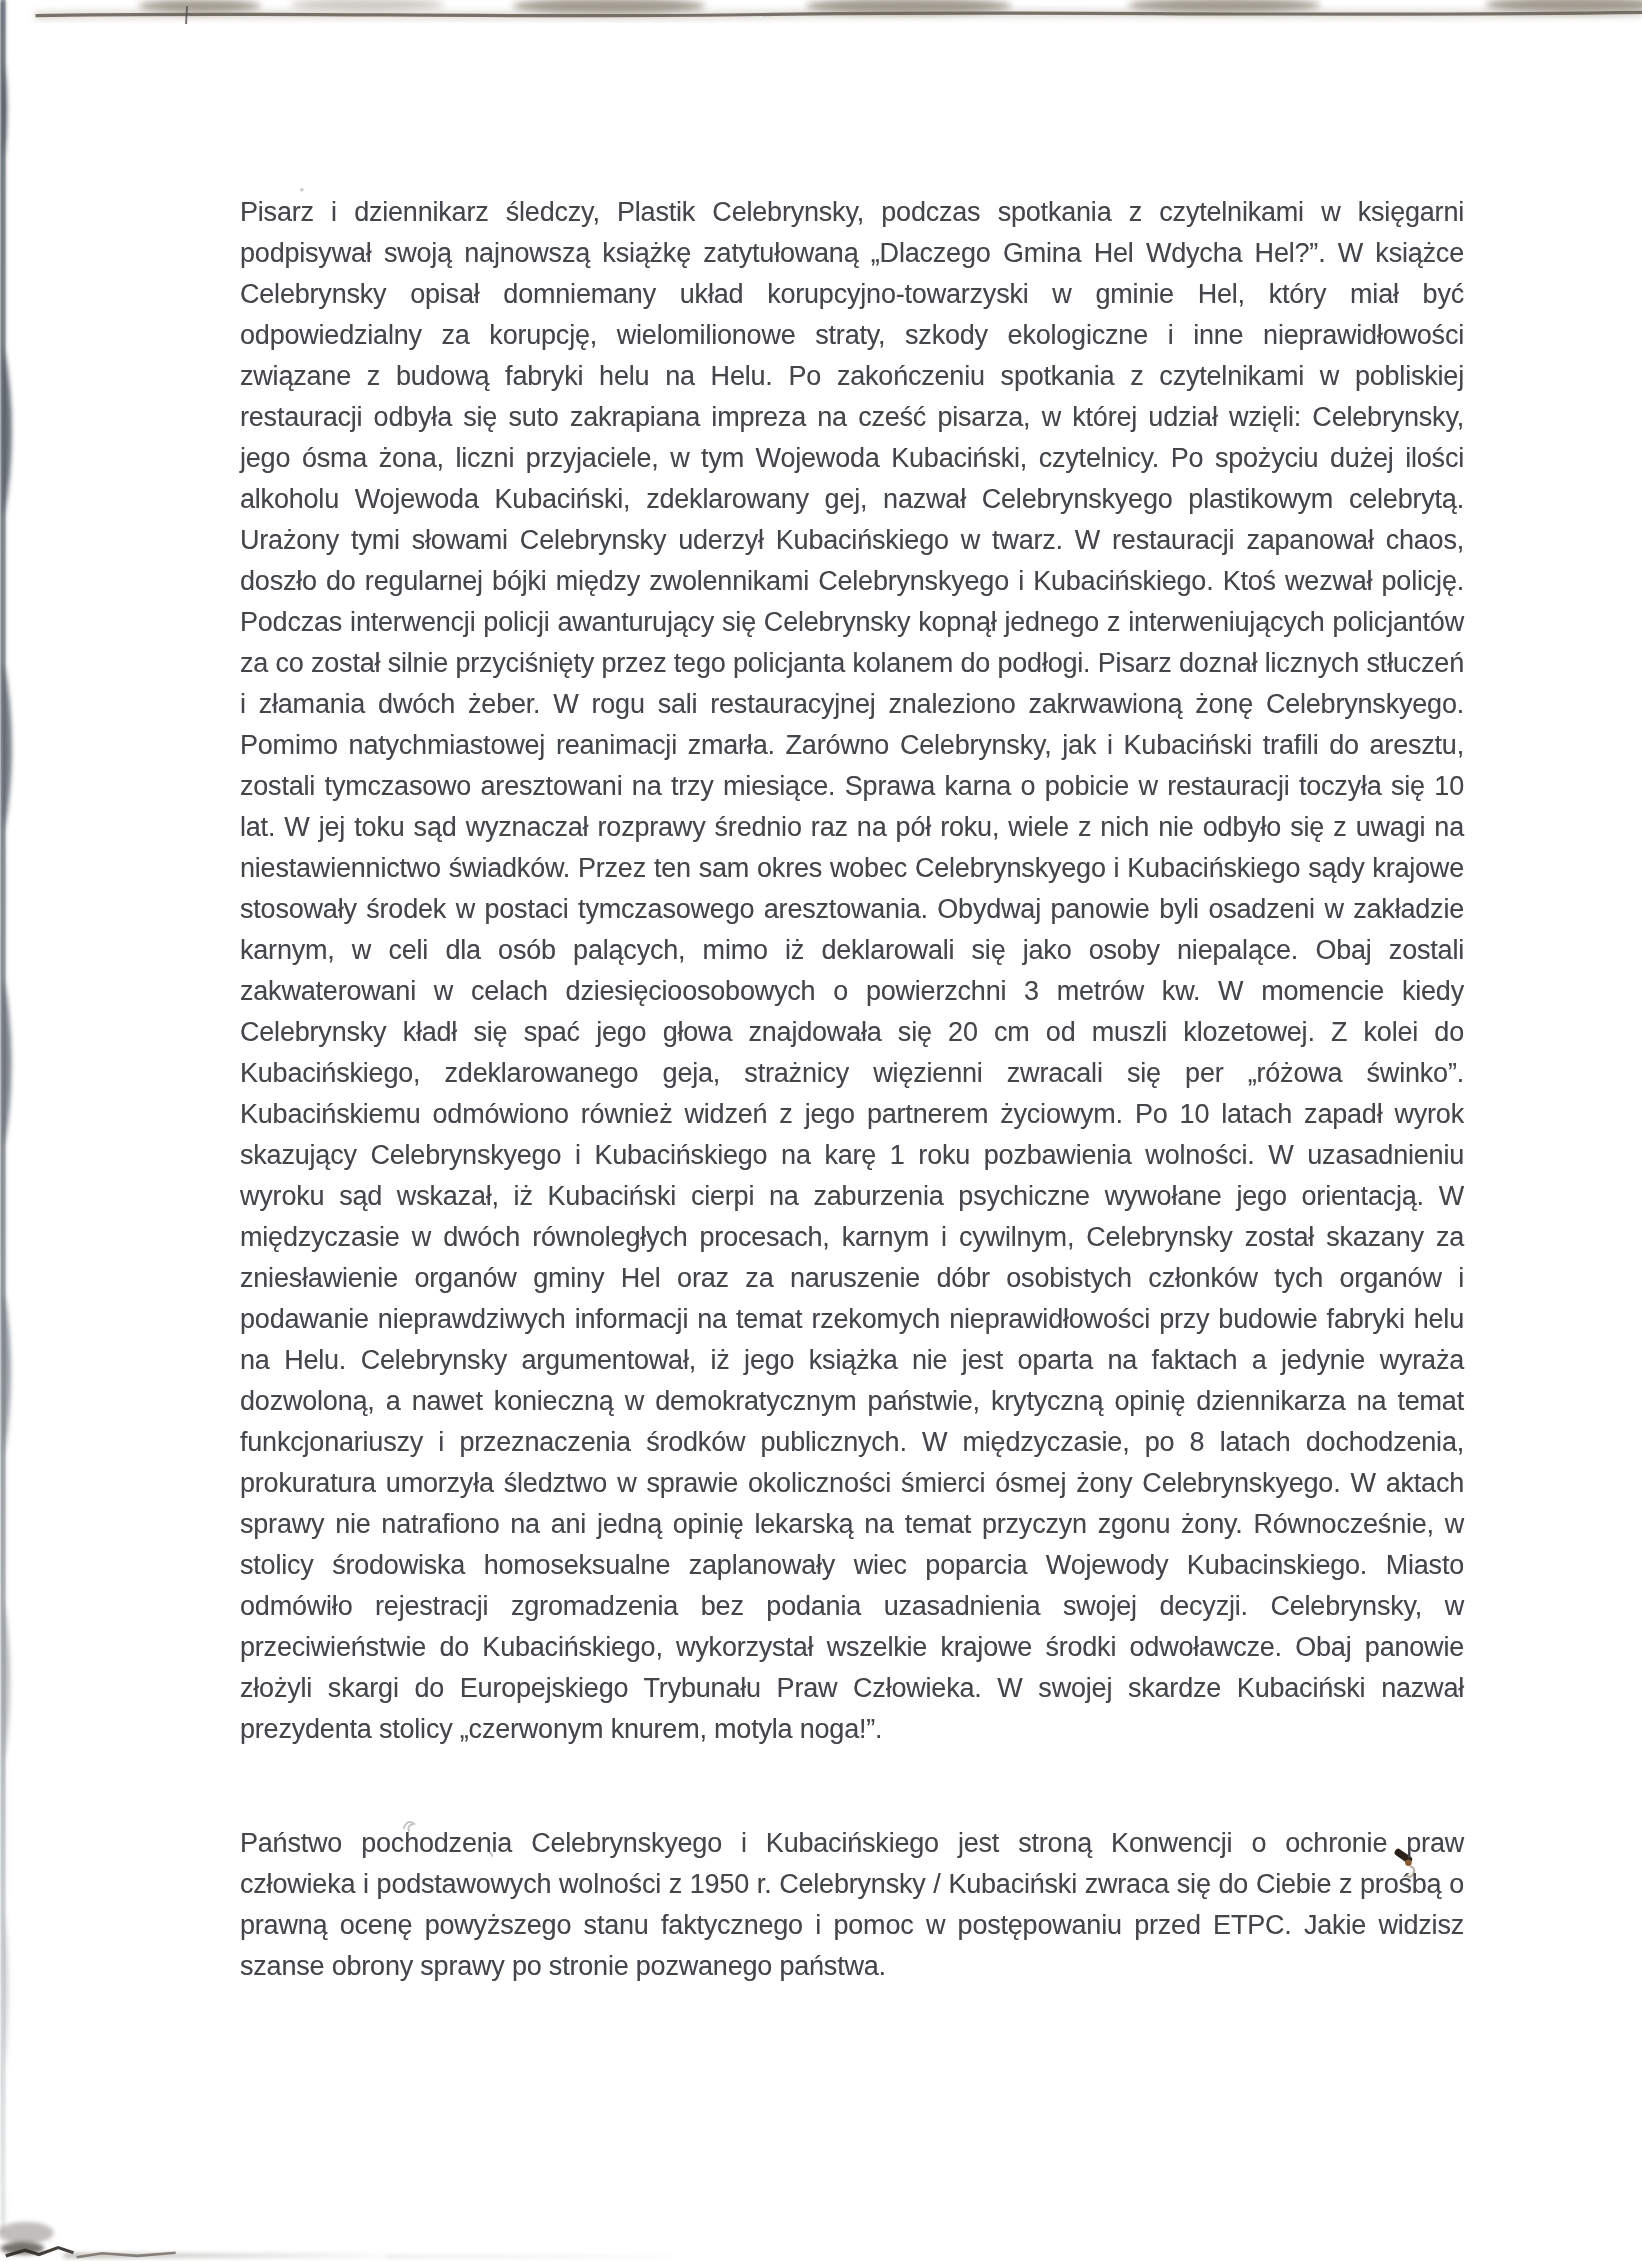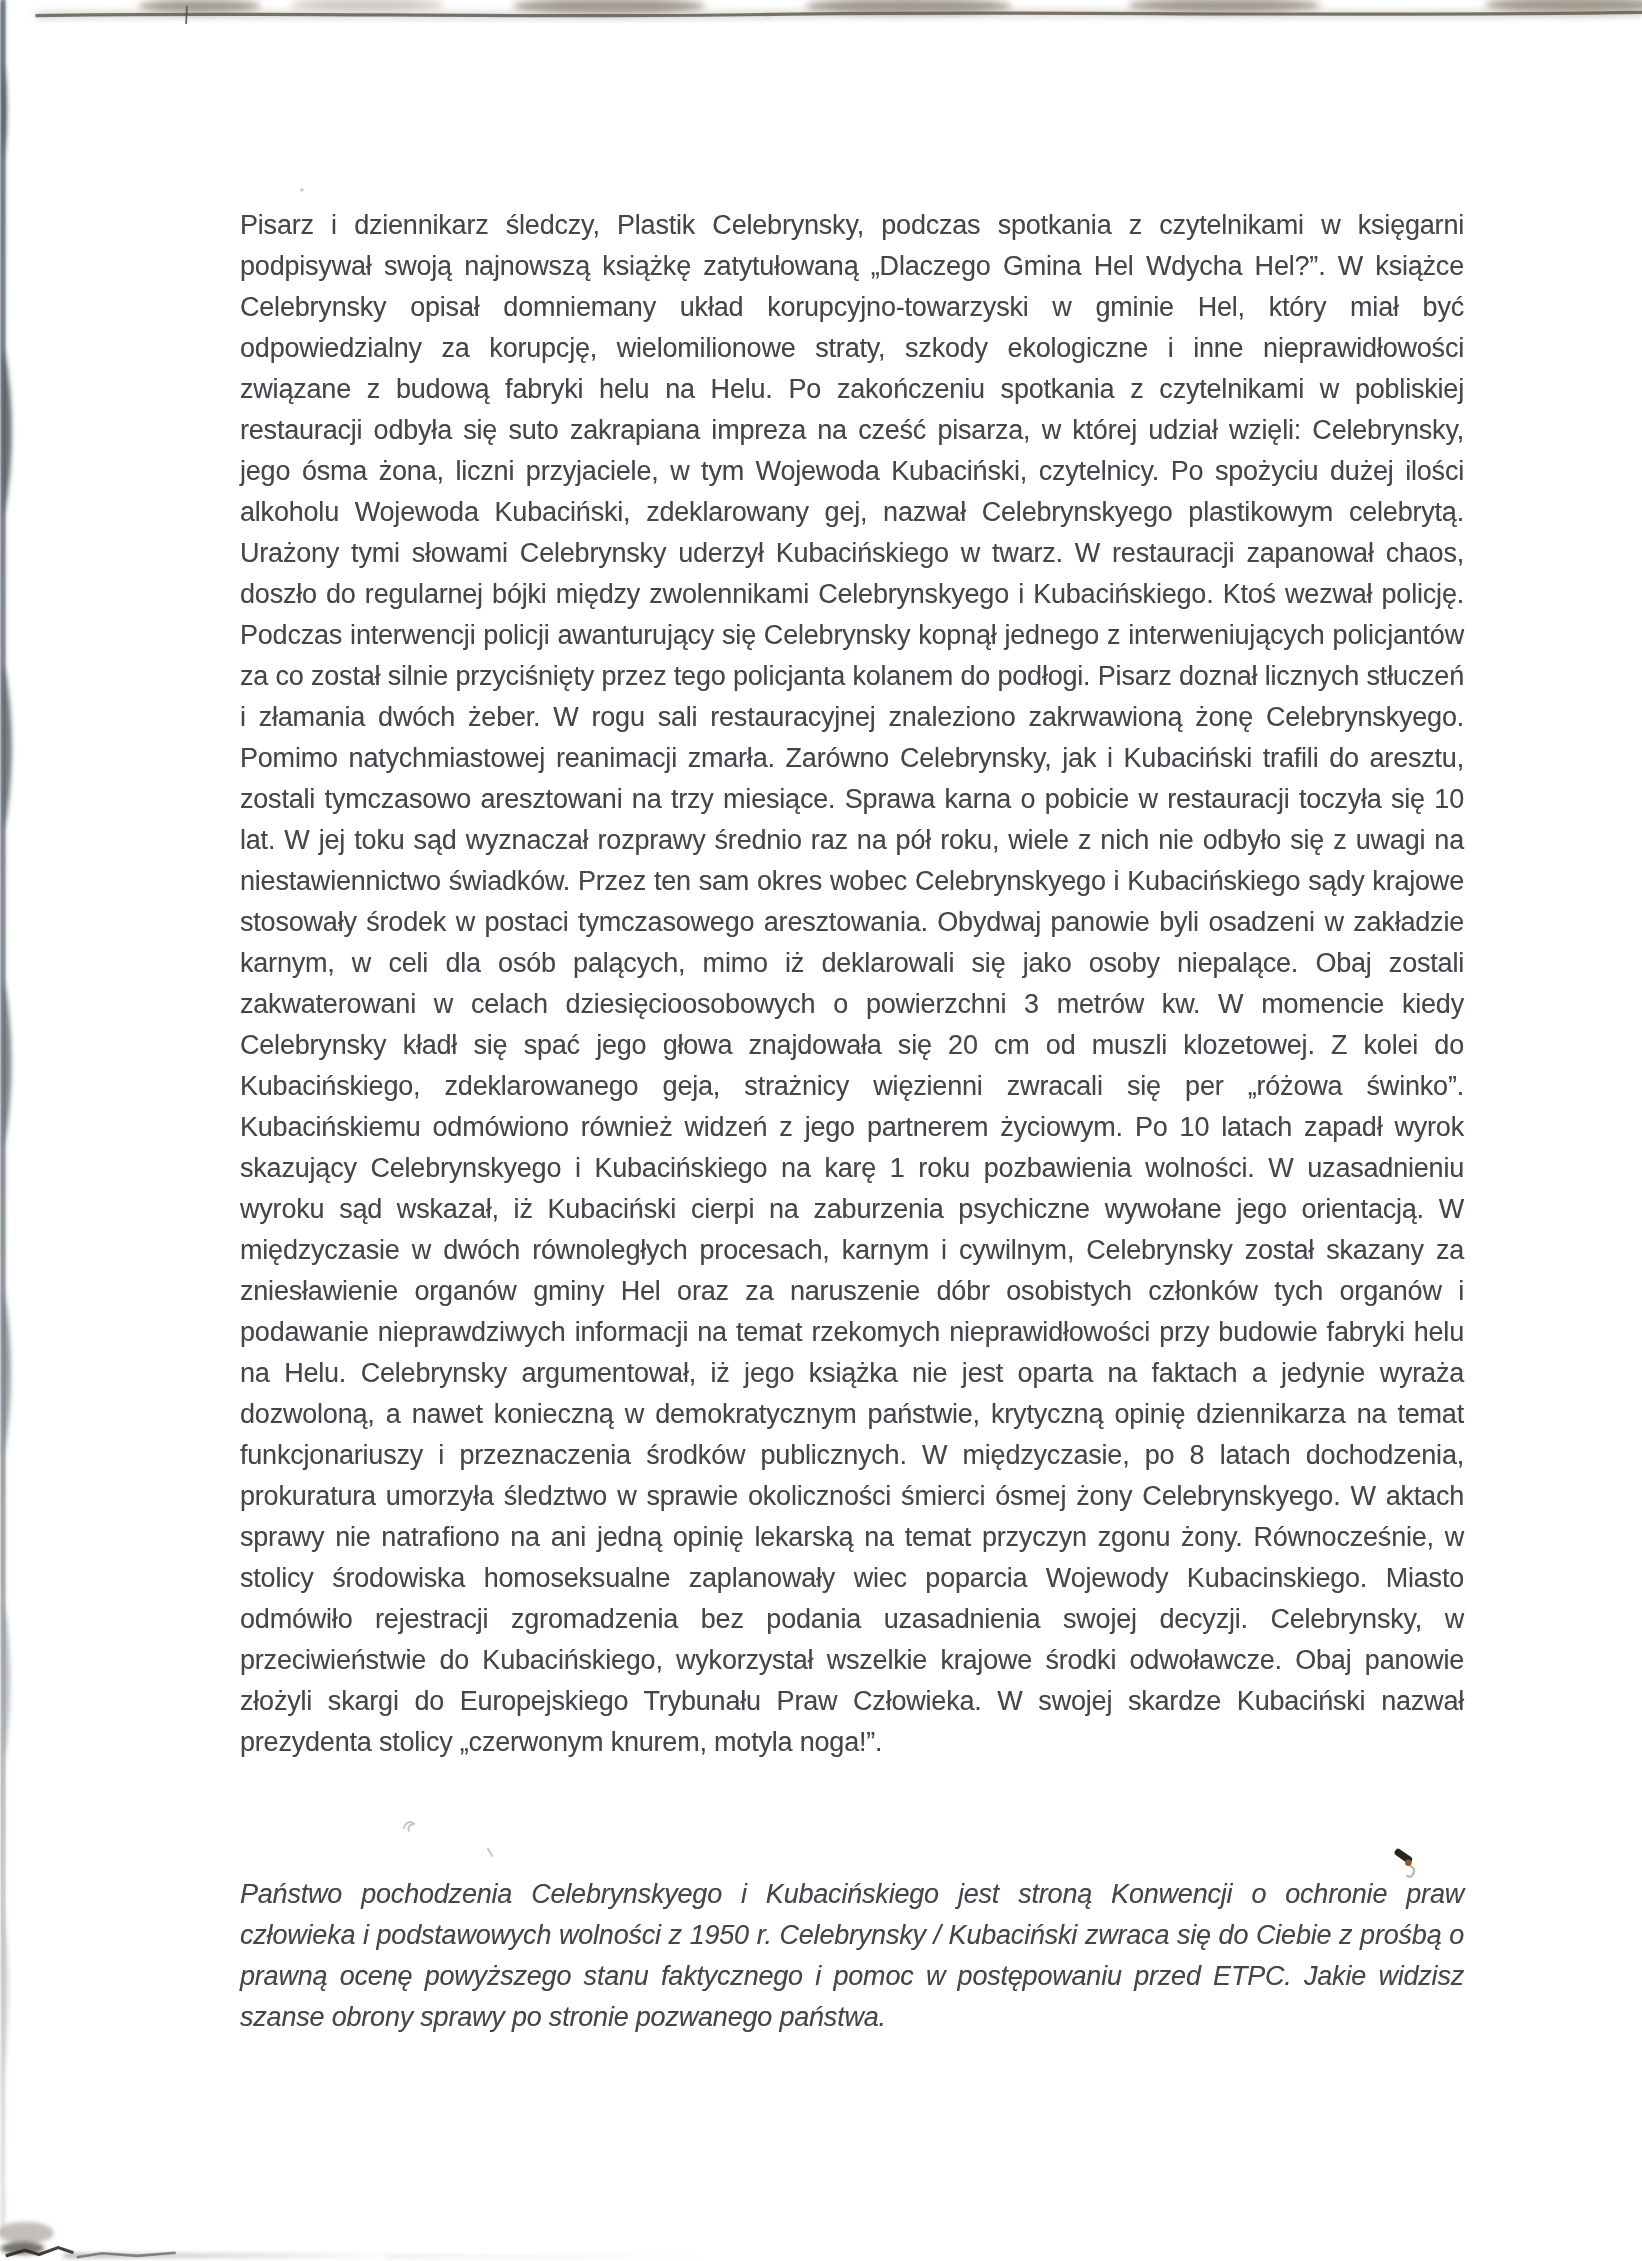--- a/index.html
+++ b/index.html
@@ -11,32 +11,32 @@
     overflow: hidden;
     font-family: "Liberation Sans", sans-serif;
   }
   .scan-page {
     position: absolute;
     inset: 0;
   }
   .page-text {
     position: absolute;
     left: 240px;
-    top: 205px;
+    top: 192px;
     width: 1224px;
     font-size: 27px;
     line-height: 41px;
     letter-spacing: -0.2px;
     color: var(--text, #43464b);
     text-align: justify;
     text-align-last: left;
     text-shadow: 0 0 0.6px rgba(67,70,75,0.35);
   }
   .page-text p { margin: 0; }
-  .page-text p.question { margin-top: 111px; font-style: italic; }
+  .page-text p.question { margin-top: 73px; }
 
   .artifact { position: absolute; pointer-events: none; }
   .top-edge    { left: 0;    top: 0;     width: 1643px; height: 30px; }
   .left-edge   { left: 0;    top: 0;     width: 26px;   height: 2261px; }
   .bottom-smudge { left: 0;  top: 2215px; width: 805px; height: 46px; }
   .ink-speck   { left: 1385px; top: 1844px; width: 39px; height: 39px; }
   .pencil-mark { left: 397px;  top: 1812px; width: 26px; height: 26px; }
   .tiny-tick   { left: 483px;  top: 1845px; width: 15.5px; height: 15.5px; }
   .tiny-dot    { left: 298px;  top: 186px;  width: 7.7px; height: 7.7px; }
 </style>

